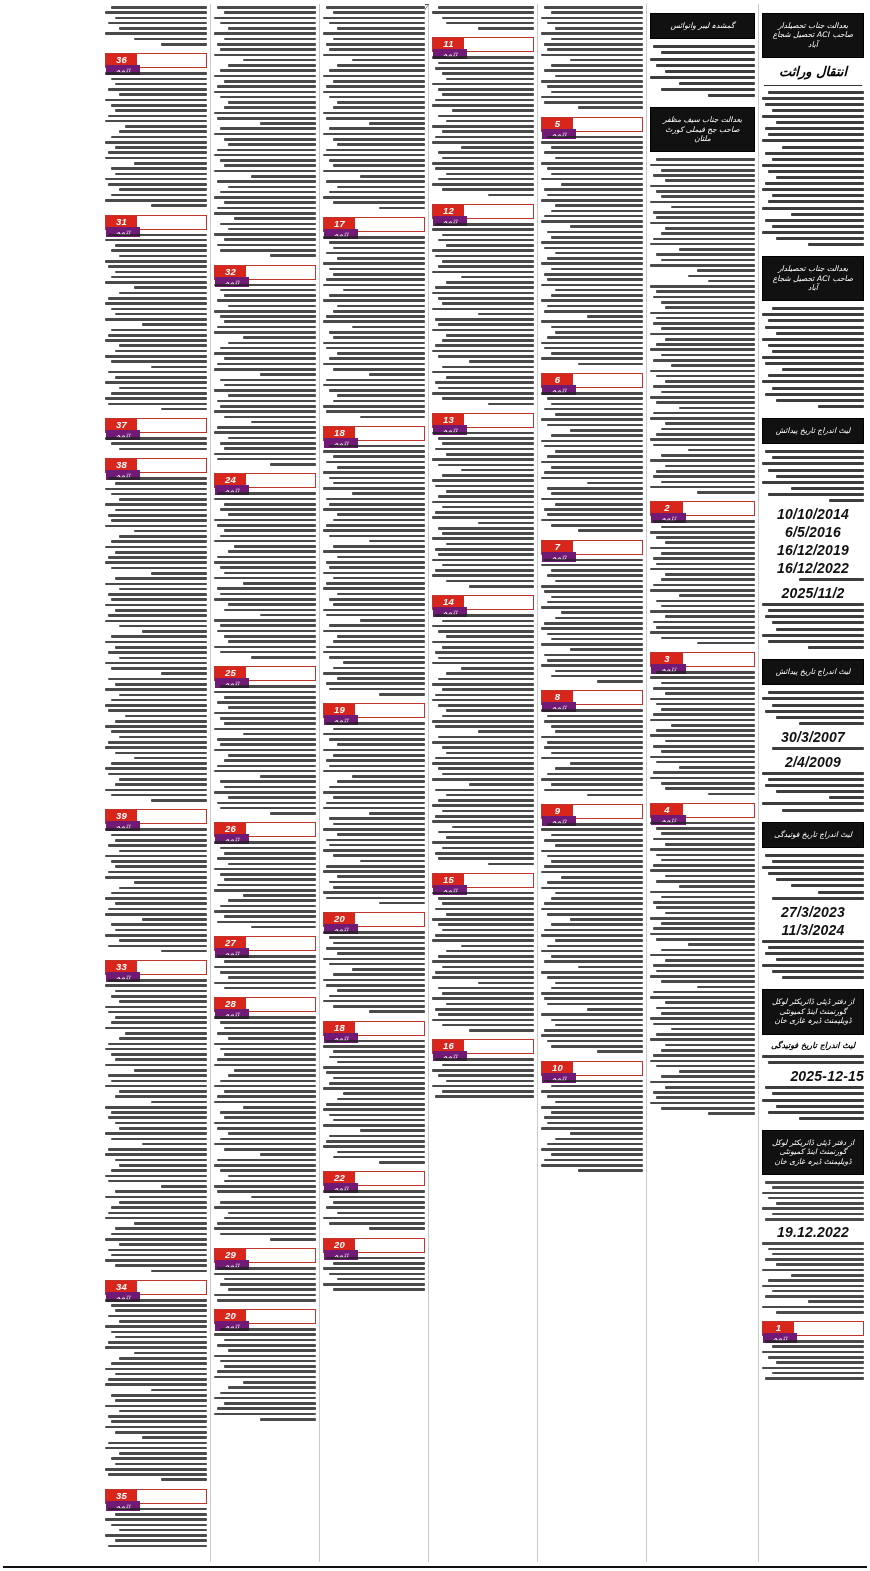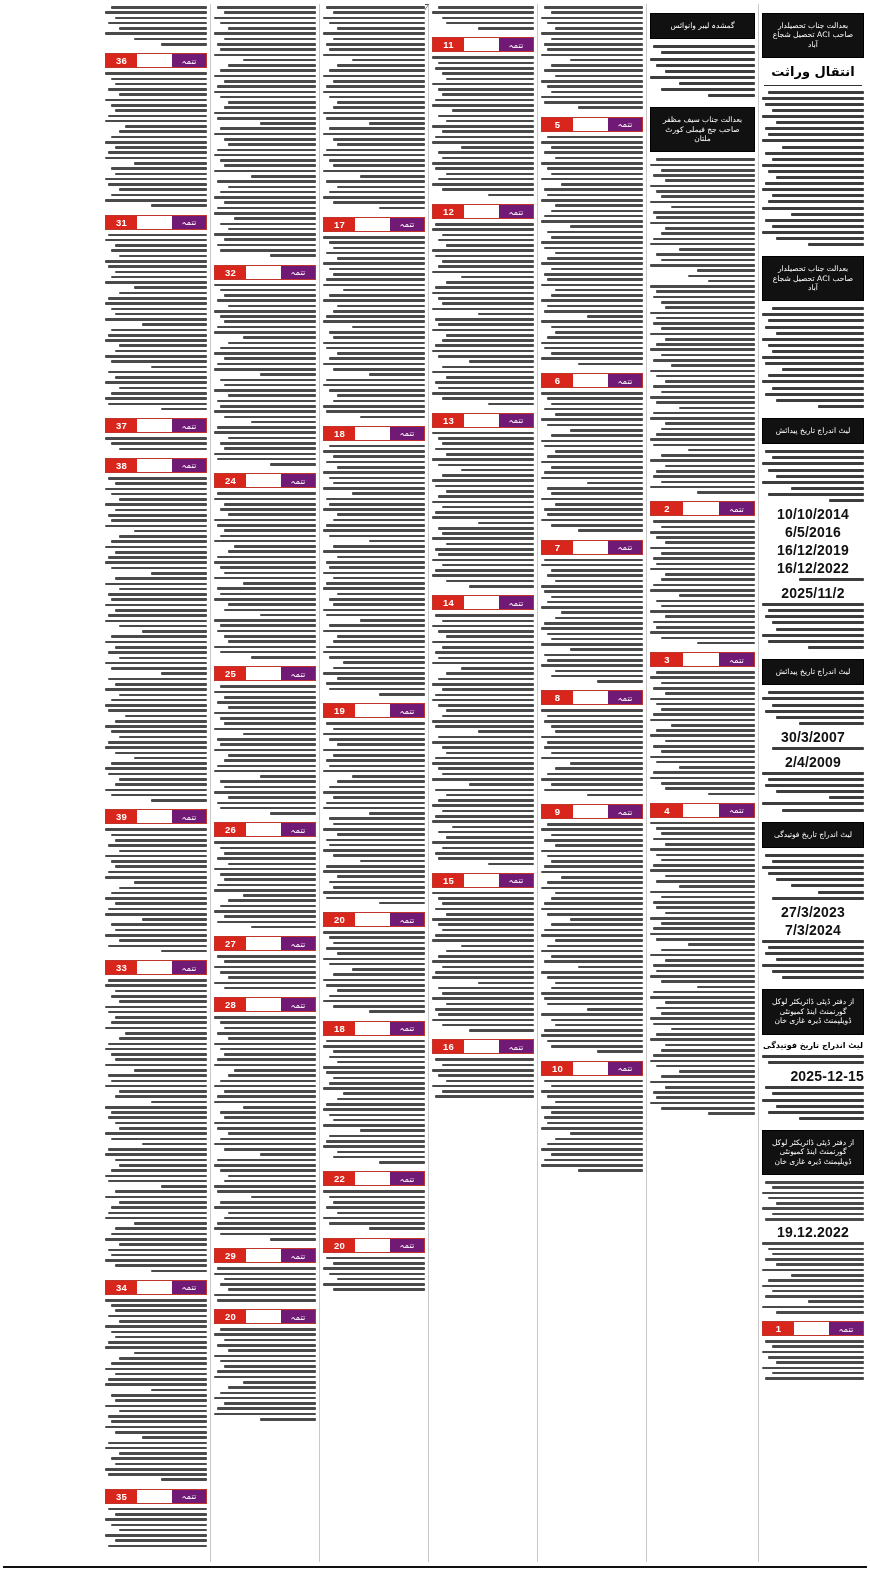--- a/index.html
+++ b/index.html
@@ -73,40 +73,40 @@
   
   .dateline{
     direction:ltr;text-align:center;font-size:14px;font-weight:bold;
     color:#111;letter-spacing:.2px;margin:1px 0 2px 0;
     font-family:"Liberation Sans",sans-serif;
   }
   .dateline.right{text-align:right;}
 
   
   .badge{
-    display:flex;flex-direction:row;align-items:stretch;
+    display:flex;flex-direction:column;align-items:stretch;
     height:15px;margin:5px 0 4px 0;border:1px solid #c0352b;
     background:#fff;box-sizing:border-box;
   }
   .badge .num{
     background:#d9261c;color:#fff;width:31%;
     display:flex;align-items:center;justify-content:center;
     font-size:9.5px;font-weight:bold;font-family:"Liberation Sans",sans-serif;
     letter-spacing:.3px;
   }
   .badge .gap{flex:1;background:#fff;}
   .badge .cont{
     background:#701a75;color:#fff;width:34%;
     display:flex;align-items:center;justify-content:center;
     font-size:8.5px;direction:rtl;
   }
   .bottom-rule{
     position:absolute;left:3px;right:3px;bottom:3px;height:2px;background:#111;
   }
-  .col-inner{padding-top:2px;}
+  .col-inner{padding-top:2px;font-style:italic;}
 </style>
 </head>
 <body>
 
 <div class="page">
 
   <div class="page-number">7</div>
 
   <div class="cols">
 
@@ -236,21 +236,21 @@
           <div class="ln w97"></div>
             <div class="ln w90"></div>
             <div class="ln w100"></div>
           <div class="ln w94"></div>
             <div class="ln w86"></div>
             <div class="ln w72"></div>
           <div class="ln w45"></div>
             <div class="ln w90"></div>
         </div>
         <div class="dateline">27/3/2023</div>
-        <div class="dateline">7/3/2024</div>
+        <div class="dateline">11/3/2024</div>
         <div class="ut">
           <div class="ln w100"></div>
             <div class="ln w94"></div>
             <div class="ln w97"></div>
           <div class="ln w86"></div>
             <div class="ln w100"></div>
             <div class="ln w90"></div>
           <div class="ln w80"></div>
         </div>
 

